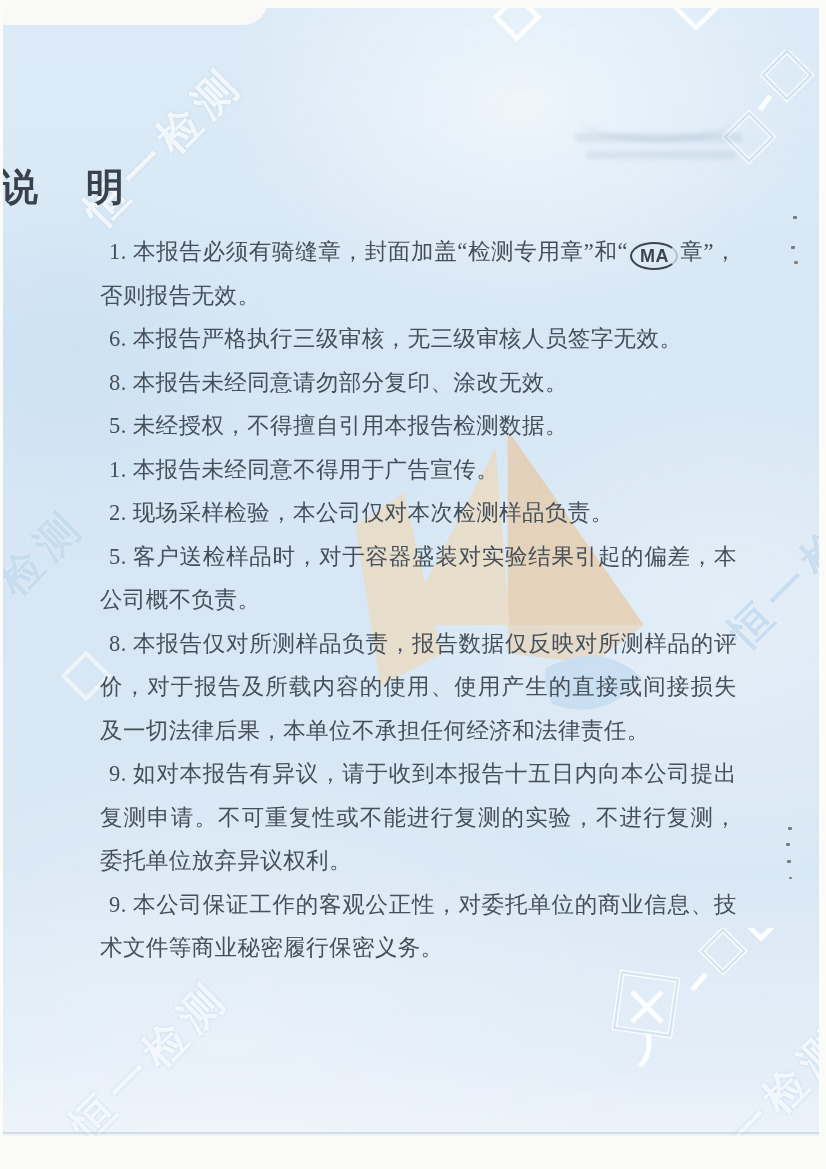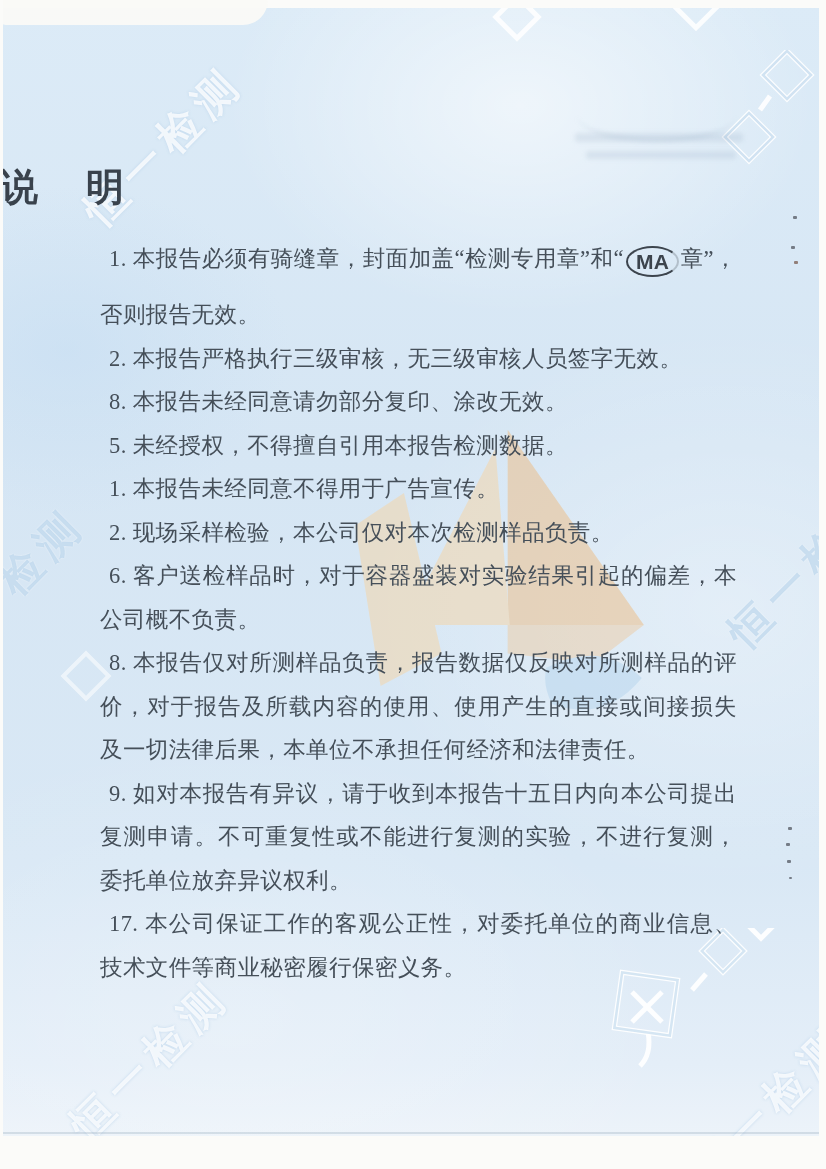--- a/index.html
+++ b/index.html
@@ -38,23 +38,23 @@
   .speck{position:absolute;z-index:7;width:4px;height:3px;border-radius:1px;
     background:#585e66;opacity:.78;}
 
   
   .title{position:absolute;z-index:3;top:162px;left:0;width:100%;margin:0;text-align:left;
     font-size:38px;font-weight:700;color:#39424c;letter-spacing:5px;}
   .notes{position:absolute;z-index:3;top:230px;left:100px;width:637px;}
   .note-item{margin:0;font-size:22.5px;line-height:43.5px;color:#454f59;
     text-align:justify;text-justify:inter-ideograph;text-indent:9px;letter-spacing:.4px;}
   .cma-mark{display:inline-block;font-family:"Liberation Sans","DejaVu Sans",sans-serif;
-    font-weight:700;font-size:21px;line-height:1;color:#3c444d;border:2.5px solid #3c444d;
+    font-weight:700;font-size:18px;line-height:1;color:#3c444d;border:2.5px solid #3c444d;
     border-right-color:rgba(60,68,77,.25);border-radius:50%;padding:3px 7px 3px 8px;
-    vertical-align:-3px;letter-spacing:.5px;text-indent:0;margin:16px 2px;}
+    vertical-align:-3px;letter-spacing:.5px;text-indent:0;margin:0 2px;}
 </style>
 </head>
 <body>
 
 <div class="page">
 
   <span class="wm-text" style="left:62px;top:118px;">恒一检测</span>
   <span class="wm-text blue" style="left:-96px;top:560px;">恒一检测</span>
   <span class="wm-text" style="left:48px;top:1032px;">恒一检测</span>
   <span class="wm-text blue" style="left:706px;top:540px;">恒一检测</span>
@@ -116,29 +116,29 @@
   <div class="speck" style="left:791px;top:246px;"></div>
   <div class="speck" style="left:794px;top:261px;background:#7d6156;"></div>
   <div class="speck" style="left:788px;top:827px;"></div>
   <div class="speck" style="left:786px;top:843px;"></div>
   <div class="speck" style="left:787px;top:860px;"></div>
   <div class="speck" style="left:789px;top:877px;width:3px;height:2px;"></div>
 
   <h1 class="title">说　明</h1>
   <div class="notes">
       <p class="note-item">1. 本报告必须有骑缝章，封面加盖“检测专用章”和“<span class="cma-mark">MA</span>章”，否则报告无效。</p>
-      <p class="note-item">2. 本报告严格执行三级审核，无三级审核人员签字无效。</p>
+      <p class="note-item">6. 本报告严格执行三级审核，无三级审核人员签字无效。</p>
       <p class="note-item">8. 本报告未经同意请勿部分复印、涂改无效。</p>
       <p class="note-item">5. 未经授权，不得擅自引用本报告检测数据。</p>
       <p class="note-item">1. 本报告未经同意不得用于广告宣传。</p>
       <p class="note-item">2. 现场采样检验，本公司仅对本次检测样品负责。</p>
-      <p class="note-item">6. 客户送检样品时，对于容器盛装对实验结果引起的偏差，本公司概不负责。</p>
+      <p class="note-item">5. 客户送检样品时，对于容器盛装对实验结果引起的偏差，本公司概不负责。</p>
       <p class="note-item">8. 本报告仅对所测样品负责，报告数据仅反映对所测样品的评价，对于报告及所载内容的使用、使用产生的直接或间接损失及一切法律后果，本单位不承担任何经济和法律责任。</p>
       <p class="note-item">9. 如对本报告有异议，请于收到本报告十五日内向本公司提出复测申请。不可重复性或不能进行复测的实验，不进行复测，委托单位放弃异议权利。</p>
-      <p class="note-item">17. 本公司保证工作的客观公正性，对委托单位的商业信息、技术文件等商业秘密履行保密义务。</p>
+      <p class="note-item">9. 本公司保证工作的客观公正性，对委托单位的商业信息、技术文件等商业秘密履行保密义务。</p>
     </div>
 
   <div class="edge edge-top"></div>
   <div class="corner-tl"></div>
   <div class="bottom-rule"></div>
   <div class="edge edge-bottom"></div>
   <div class="edge edge-right"></div>
   <div class="edge edge-left"></div>
 </div>
 

